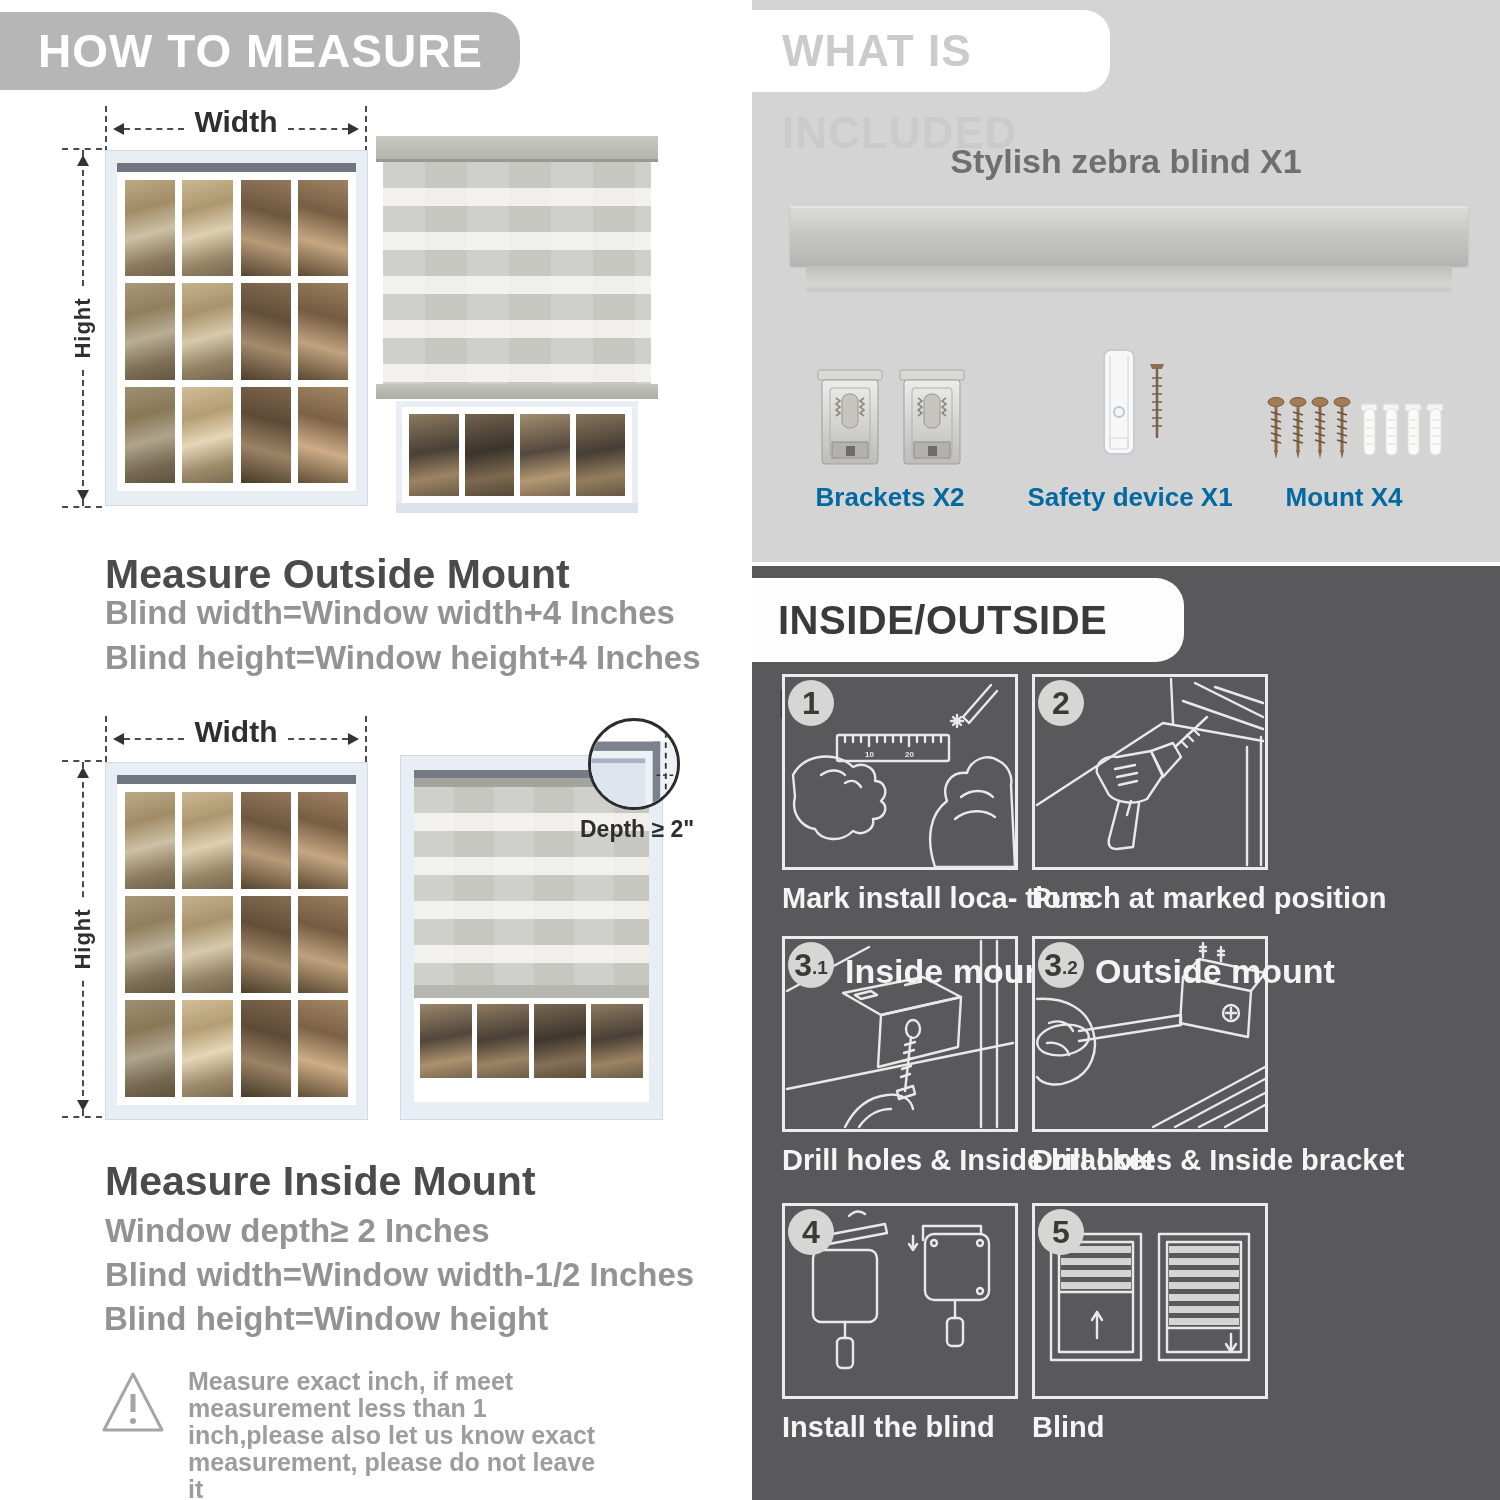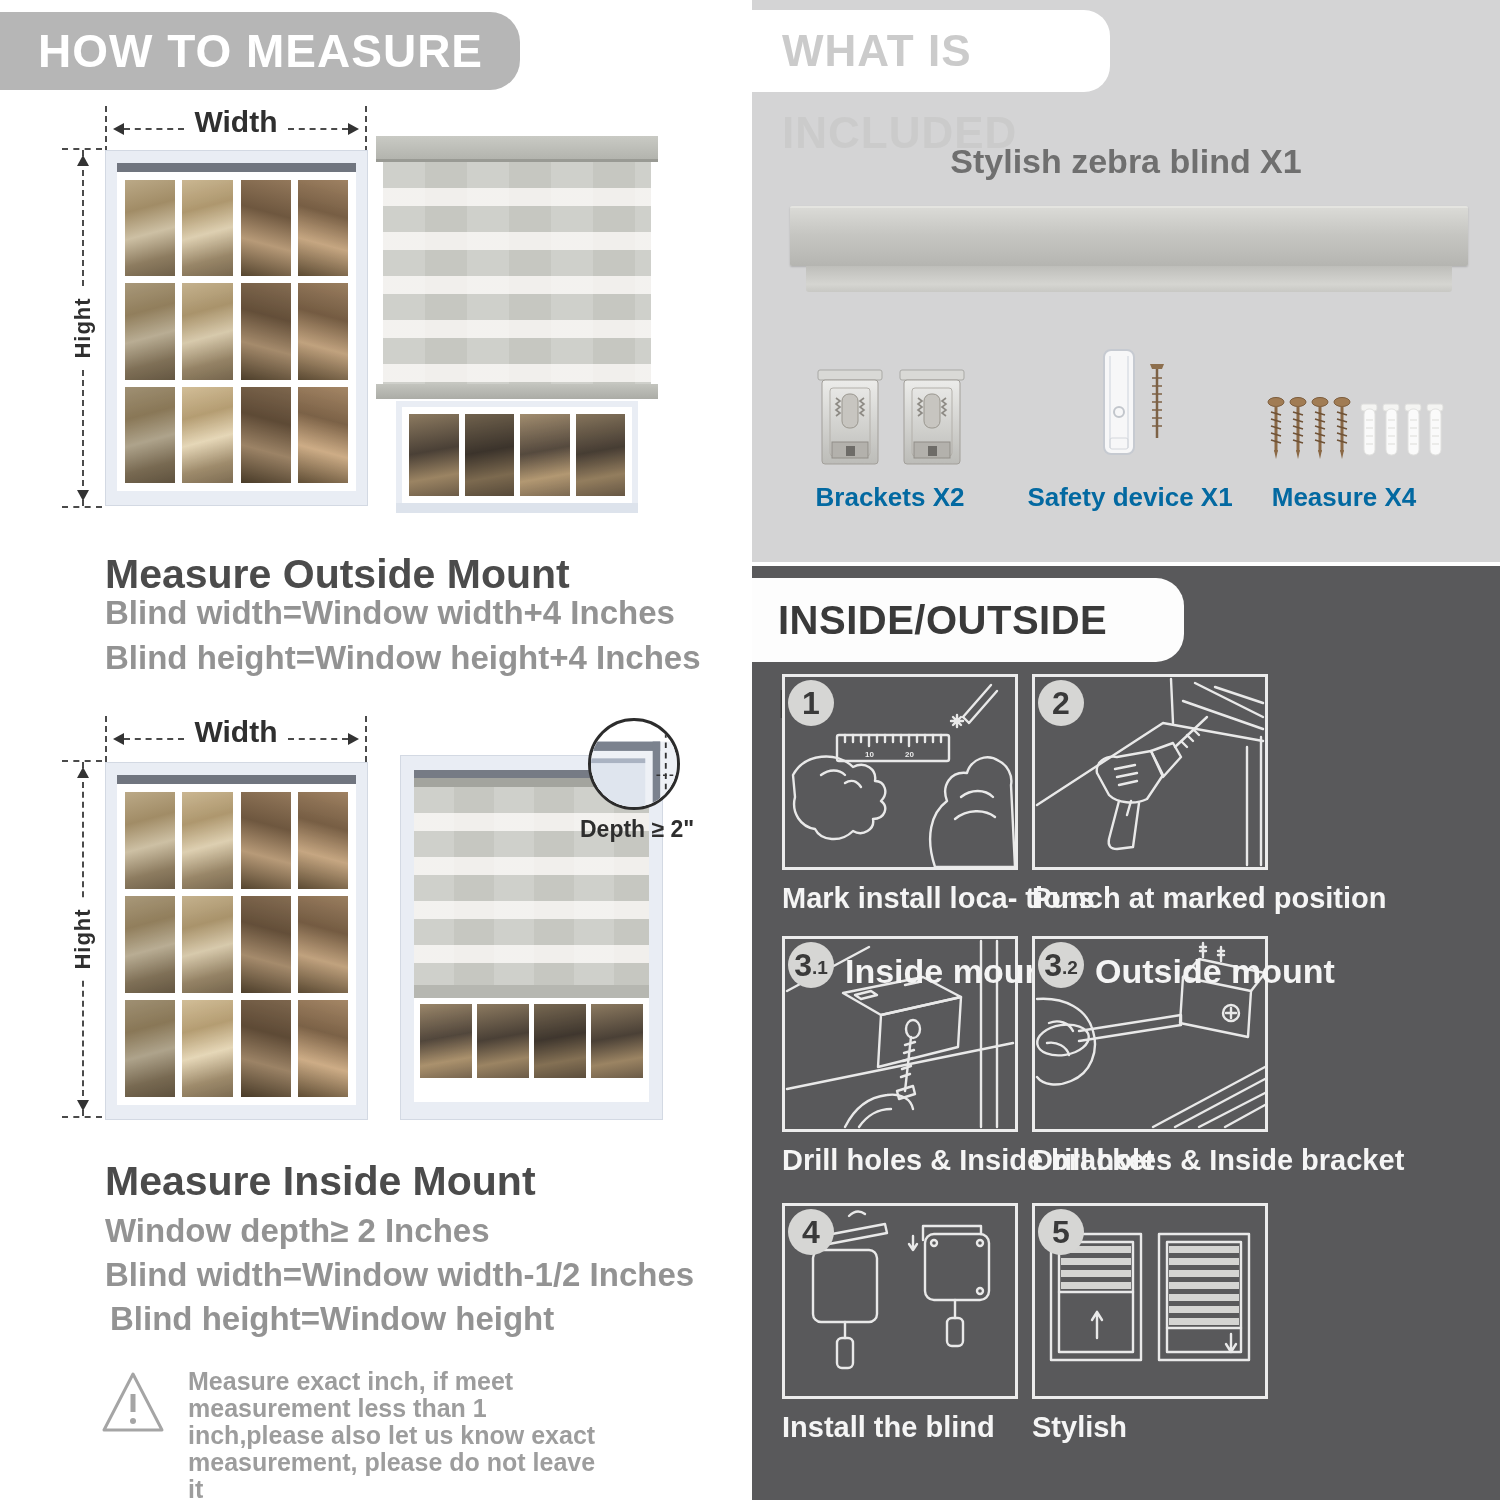--- a/index.html
+++ b/index.html
@@ -252,21 +252,21 @@
       <rect x="0" y="40" width="58" height="5" fill="#aab3c2"></rect>
       <line x1="80" y1="12" x2="80" y2="92" stroke="#333" stroke-width="2" stroke-dasharray="6 5"></line>
       <line x1="70" y1="58" x2="88" y2="58" stroke="#333" stroke-width="1.5" stroke-dasharray="4 3"></line>
     </svg>
   </div>
   <div class="abs depth-label" style="left:580px;top:816px;">Depth ≥ 2"</div>
 
   <div class="abs sec-title" style="left:105px;top:1158px;">Measure Inside Mount</div>
   <div class="abs rule" style="left:105px;top:1212px;">Window depth≥ 2 Inches</div>
   <div class="abs rule" style="left:105px;top:1256px;">Blind width=Window width-1/2 Inches</div>
-  <div class="abs rule" style="left:110px;top:1300px;">Blind height=Window height</div>
+  <div class="abs rule" style="left:104px;top:1300px;">Blind height=Window height</div>
 
   <div class="abs warning" style="left:100px;top:1368px;">
     <svg width="66" height="70" viewBox="0 0 66 70">
       <polygon points="33,6 62,62 4,62" fill="none" stroke="#a5a5a5" stroke-width="3" stroke-linejoin="round"></polygon>
       <line x1="33" y1="26" x2="33" y2="44" stroke="#a5a5a5" stroke-width="5"></line>
       <circle cx="33" cy="53" r="3" fill="#a5a5a5"></circle>
     </svg>
     <div class="warn-text">Measure exact inch, if meet measurement less than 1 inch,please also let us know exact measurement, please do not leave it</div>
   </div>
 
@@ -331,21 +331,21 @@
         <rect x="100" y="15" width="11" height="46" rx="5" fill="#fcfcfc" fill-opacity=".95" stroke="#e0e0de"></rect>
         <path d="M102 26h7M102 34h7M102 42h7M102 50h7" stroke="#e6e6e4" stroke-width="1.5"></path>
       </g>
       <use href="#a1" x="22"></use>
         <use href="#a1" x="44"></use>
         <use href="#a1" x="66"></use>
     </svg>
 
     <span class="hw-label" style="left:138px;">Brackets X2</span>
     <span class="hw-label" style="left:378px;">Safety device X1</span>
-    <span class="hw-label" style="left:592px;">Measure X4</span>
+    <span class="hw-label" style="left:592px;">Mount X4</span>
   </div>
 
   <div class="abs right-dark">
     <div class="badge-mount">INSIDE/OUTSIDE MOUNT</div>
 
     <div class="step" style="left:30px;top:108px;">
       <div class="panel">
         <svg class="lineart" viewBox="0 0 230 190">
           <g fill="none" stroke="#e9e9e9" stroke-width="2.4" stroke-linecap="round" stroke-linejoin="round">
             <rect x="52" y="58" width="112" height="26" rx="2"></rect>
@@ -496,17 +496,17 @@
             <path d="M62 132v-26M62 106l-5 8M62 106l5 8"></path>
             <path d="M196 128v18M196 146l-5-8M196 146l5-8"></path>
           </g>
         </svg>
         <div class="step-badge">
           <span class="num">5</span>
             <span class="sub"></span>
         </div>
         <span class="step-title"></span>
       </div>
-      <div class="step-caption">Stylish</div>
+      <div class="step-caption">Blind</div>
     </div>
   </div>
 
 </div>
 
 </body></html>

